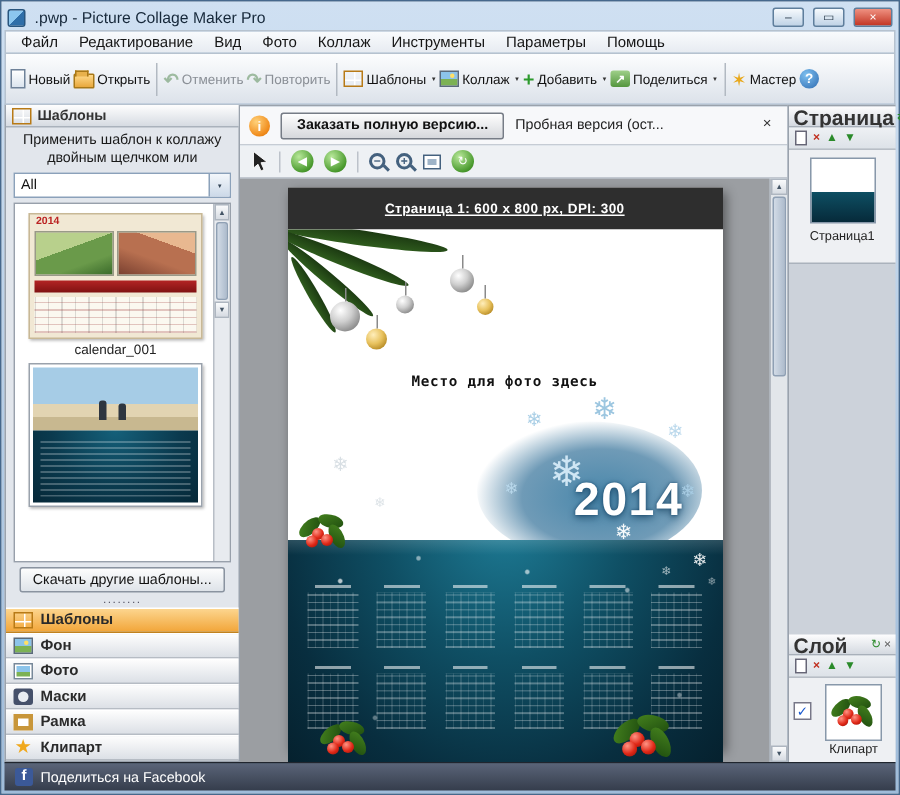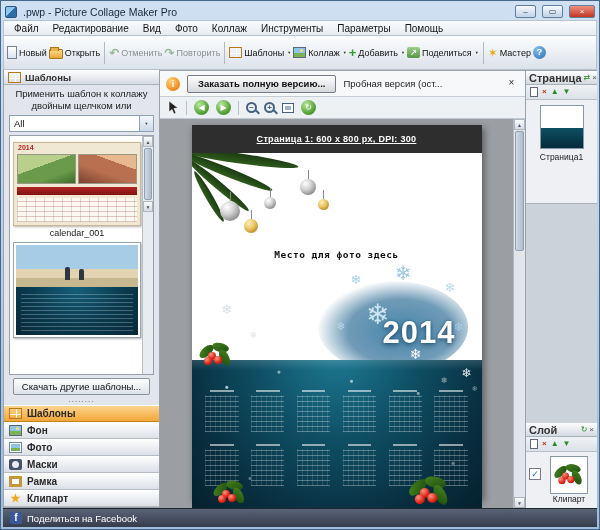--- a/index.html
+++ b/index.html
@@ -70,21 +70,21 @@
   .filter-btn { width:14px; border-left:1px solid #8ba1ba; background:linear-gradient(#f3f7fb,#ccd9e8);
     font-size:4px; color:#345; display:flex; align-items:center; justify-content:center; }
   .tpl-list { flex:1; margin:1px 5px 0; background:#fff; border:1px solid #98a0ab; position:relative;
     overflow:hidden; padding:6px 14px 4px 5px; display:flex; flex-direction:column; align-items:center; gap:4px; }
   .tpl-scroll { position:absolute; right:0; top:0; bottom:0; width:11px; background:#e8ebef;
     border-left:1px solid #b8bec6; display:flex; flex-direction:column; align-items:stretch; }
   .sc-btn { height:11px; flex:none; background:linear-gradient(#fafbfc,#d6dbe2); border:1px solid #aeb6c0;
     font-size:5px; color:#456; text-align:center; line-height:10px; }
   .sc-thumb { height:52px; flex:none; margin:1px; background:linear-gradient(90deg,#d2dbe6,#aebccd);
     border:1px solid #8fa0b4; border-radius:2px; }
-  .tpl-item { width:128px; }
+  .tpl-item { width:116px; }
   .tpl-name { font-size:9px; text-align:center; color:#222; padding-top:2px; }
   .t1 { height:84px; background:#f1e8d4; border:1px solid #c8b896; padding:3px; display:flex;
     flex-direction:column; position:relative; box-shadow:1px 1px 2px rgba(0,0,0,.3); }
   .t1-badge { position:absolute; top:1px; left:4px; font-size:7px; font-weight:bold; color:#b22; }
   .t1-photos { display:flex; gap:2px; height:30px; margin-top:8px; }
   .ph { flex:1; border:1px solid #998; }
   .ph-a { background:linear-gradient(160deg,#b8d08c 0 40%,#6a9a4a 40% 70%,#3a6a2a); }
   .ph-b { background:linear-gradient(200deg,#e8b890 0 30%,#b87050 30% 60%,#7a4030); }
   .t1-ribbon { height:8px; flex:none; background:linear-gradient(#b32424,#801212); margin:3px 0; }
   .t1-grid { flex:1; background-color:#fbf8f0;
@@ -220,29 +220,29 @@
   .b1 { left:8px; top:9px; } .b2 { left:14px; top:13px; } .b3 { left:4px; top:14px; }
   .holly-left { left:8px; top:190px; }
   .holly-bl { left:22px; bottom:5px; }
   .holly-br { right:34px; bottom:6px; transform:scale(1.25); }
 
   
   .right-col { width:72px; flex:none; background:#ccd2da; border-left:1px solid #9aa2ac;
     border-top:1px solid #9aa2ac; display:flex; flex-direction:column; }
   .sp-header { height:14px; flex:none; background:linear-gradient(#fdfdfe,#d4d9e0); border-bottom:1px solid #a8b0ba;
     display:flex; align-items:center; gap:2px; padding:0 3px; }
-  .sp-title { flex:1; font-size:11px; font-weight:bold; color:#333; }
+  .sp-title { flex:1; font-size:14px; font-weight:bold; color:#333; }
   .sp-hico { font-size:8px; line-height:10px; color:#2a8a2a; }
   .sp-hico.x { color:#555; }
   .sp-toolbar { height:15px; flex:none; display:flex; align-items:center; gap:4px; padding:0 4px;
     background:linear-gradient(#eef1f4,#dde2e8); border-bottom:1px solid #b8bec6; }
   .sp-tico { font-size:8px; line-height:10px; }
   .tico-green { color:#2a8a2a; } .tico-red { color:#c03020; font-weight:bold; }
   .tico-page { width:8px; height:10px; background:#fff; border:1px solid #667; }
-  .pp-body { flex:none; height:104px; background:#eef0f3; border-bottom:1px solid #aab2bc; padding-top:5px; }
+  .pp-body { flex:none; height:76px; background:#eef0f3; border-bottom:1px solid #aab2bc; padding-top:5px; }
   .page-thumb { width:44px; height:44px; margin:0 auto 3px; border:1px solid #8898aa;
     background:linear-gradient(180deg,#fff 0 52%,#0e4f63 52%,#062a3a 100%); }
   .thumb-label { font-size:8.5px; text-align:center; color:#222; }
   .right-gap { flex:1; }
   .lp2-body { flex:none; display:flex; align-items:flex-start; gap:3px; padding:4px 3px; background:#eef0f3; }
   .chk { width:12px; height:12px; background:#fff; border:1px solid #778; font-size:9px; line-height:10px;
     text-align:center; color:#1a5ad0; margin-top:12px; }
   .layer-thumb { width:38px; height:38px; border:1px solid #8898aa; background:#fff; position:relative;
     margin:0 auto; overflow:hidden; }
   .holly-mini { transform:scale(.9); left:2px; top:6px; }

